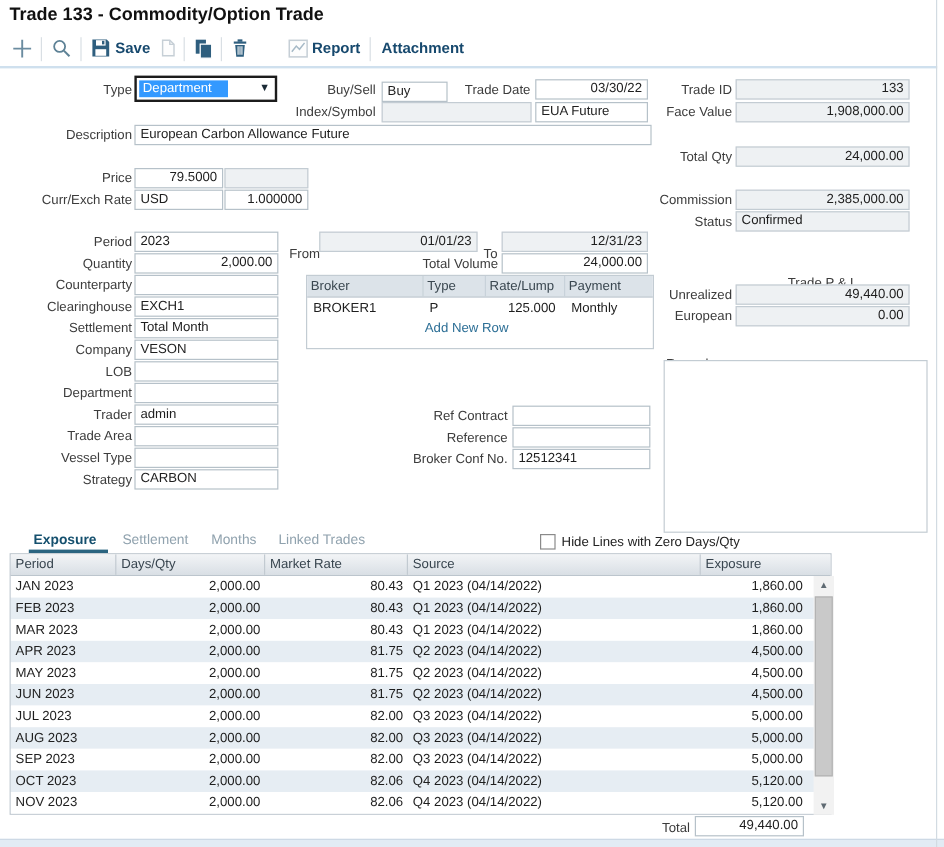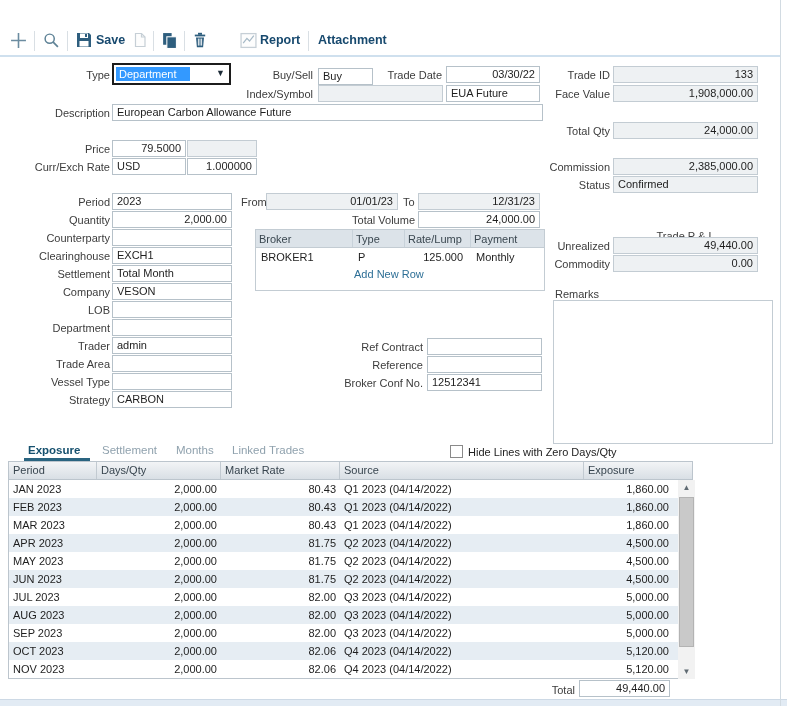--- a/index.html
+++ b/index.html
@@ -10,21 +10,21 @@
   .title { position:absolute; left:8px; top:4px; font-size:15px; font-weight:bold; color:#111; }
 
   
   .tb-icon { position:absolute; top:32px; width:17px; height:17px; cursor:pointer; }
   .tb-text { position:absolute; top:33px; font-size:12.5px; font-weight:bold; color:#17496e; cursor:pointer; }
   .tb-sep  { position:absolute; top:31px; width:1px; height:20px; background:#d9dfe4; }
   .tb-rule { position:absolute; left:0; top:55px; width:781px; height:2px; background:#cfe0ee; }
 
   
   .lbl { position:absolute; height:13px; line-height:13px; font-size:11px; color:#3c3c3c; text-align:right; white-space:nowrap; }
-  .lbl.left { text-align:left; }
+  .lbl.left { text-align:left;margin-top:10px; }
   .fld { position:absolute; height:17px; line-height:15px; font-size:11px; color:#1e1e1e;
          border:1px solid #b6c1c9; background:#fff; padding:0 4px; overflow:hidden; white-space:nowrap; }
   .fld.ro { background:#eef1f3; border-color:#c3ccd3; }
   .fld.num { text-align:right; }
 
   
   .type-select { position:absolute; left:112px; top:63px; width:119px; height:22px; border:2px solid #1c1c1c;
                  background:#fff; display:flex; align-items:center; cursor:pointer; }
   .type-sel-text { margin-left:2px; font-size:11px; background:#3399ff; color:#fff; padding:1px 14px 1px 3px; }
   .type-arrow { position:absolute; right:4px; top:3px; font-size:9px; color:#1b2a36; }
@@ -70,20 +70,21 @@
   .sbar .thumb { position:absolute; left:1px; top:17px; width:15px; height:150px; background:#c9c9c9; border:1px solid #b3b3b3; cursor:pointer; }
 
   .footer-strip { position:absolute; left:0; top:699px; width:787px; height:7px; background:#e2ebf4; border-top:1px solid #cdd9e5; }
   .right-edge { position:absolute; left:780px; top:0; width:1px; height:706px; background:#d2dbe2; }
 </style>
 </head>
 <body>
 
 <div id="app">
 
+  <div class="title">Trade 133 - Commodity/Option Trade</div>
 
   <div class="tb-icon" style="left:10px">
     <svg width="17" height="17" viewBox="0 0 16 16">
         <path d="M8 1v14M1 8h14" stroke="#6b8ca0" stroke-width="1.5" fill="none"></path>
       </svg>
   </div>
   <div class="tb-sep" style="left:34px"></div>
   <div class="tb-icon" style="left:43px">
     <svg width="17" height="17" viewBox="0 0 16 16">
         <circle cx="6.3" cy="6.3" r="4.3" stroke="#5e8296" stroke-width="1.4" fill="none"></circle>
@@ -215,21 +216,21 @@
           <div class="bk-c bk-w2 num">125.000</div>
           <div class="bk-c bk-w3">Monthly</div>
         </div>
       </div>
     <div class="add-row">Add New Row</div>
   </div>
 
   <div class="pnl-title">Trade P &amp; L</div>
   <div class="lbl" style="left:538px;top:240px;width:72px">Unrealized</div>
   <div class="fld ro num" style="left:613px;top:237px;width:145px">49,440.00</div>
-  <div class="lbl" style="left:538px;top:258px;width:72px">Commodity</div>
+  <div class="lbl" style="left:538px;top:258px;width:72px">European</div>
   <div class="fld ro num" style="left:613px;top:255px;width:145px">0.00</div>
 
   <div class="lbl left" style="left:555px;top:288px;width:80px">Remarks</div>
   <div class="remarks-box"></div>
 
   <div class="lbl" style="left:340px;top:341px;width:83px">Ref Contract</div>
   <div class="fld" style="left:427px;top:338px;width:115px"></div>
   <div class="lbl" style="left:340px;top:359px;width:83px">Reference</div>
   <div class="fld" style="left:427px;top:356px;width:115px"></div>
   <div class="lbl" style="left:330px;top:377px;width:93px">Broker Conf No.</div>

